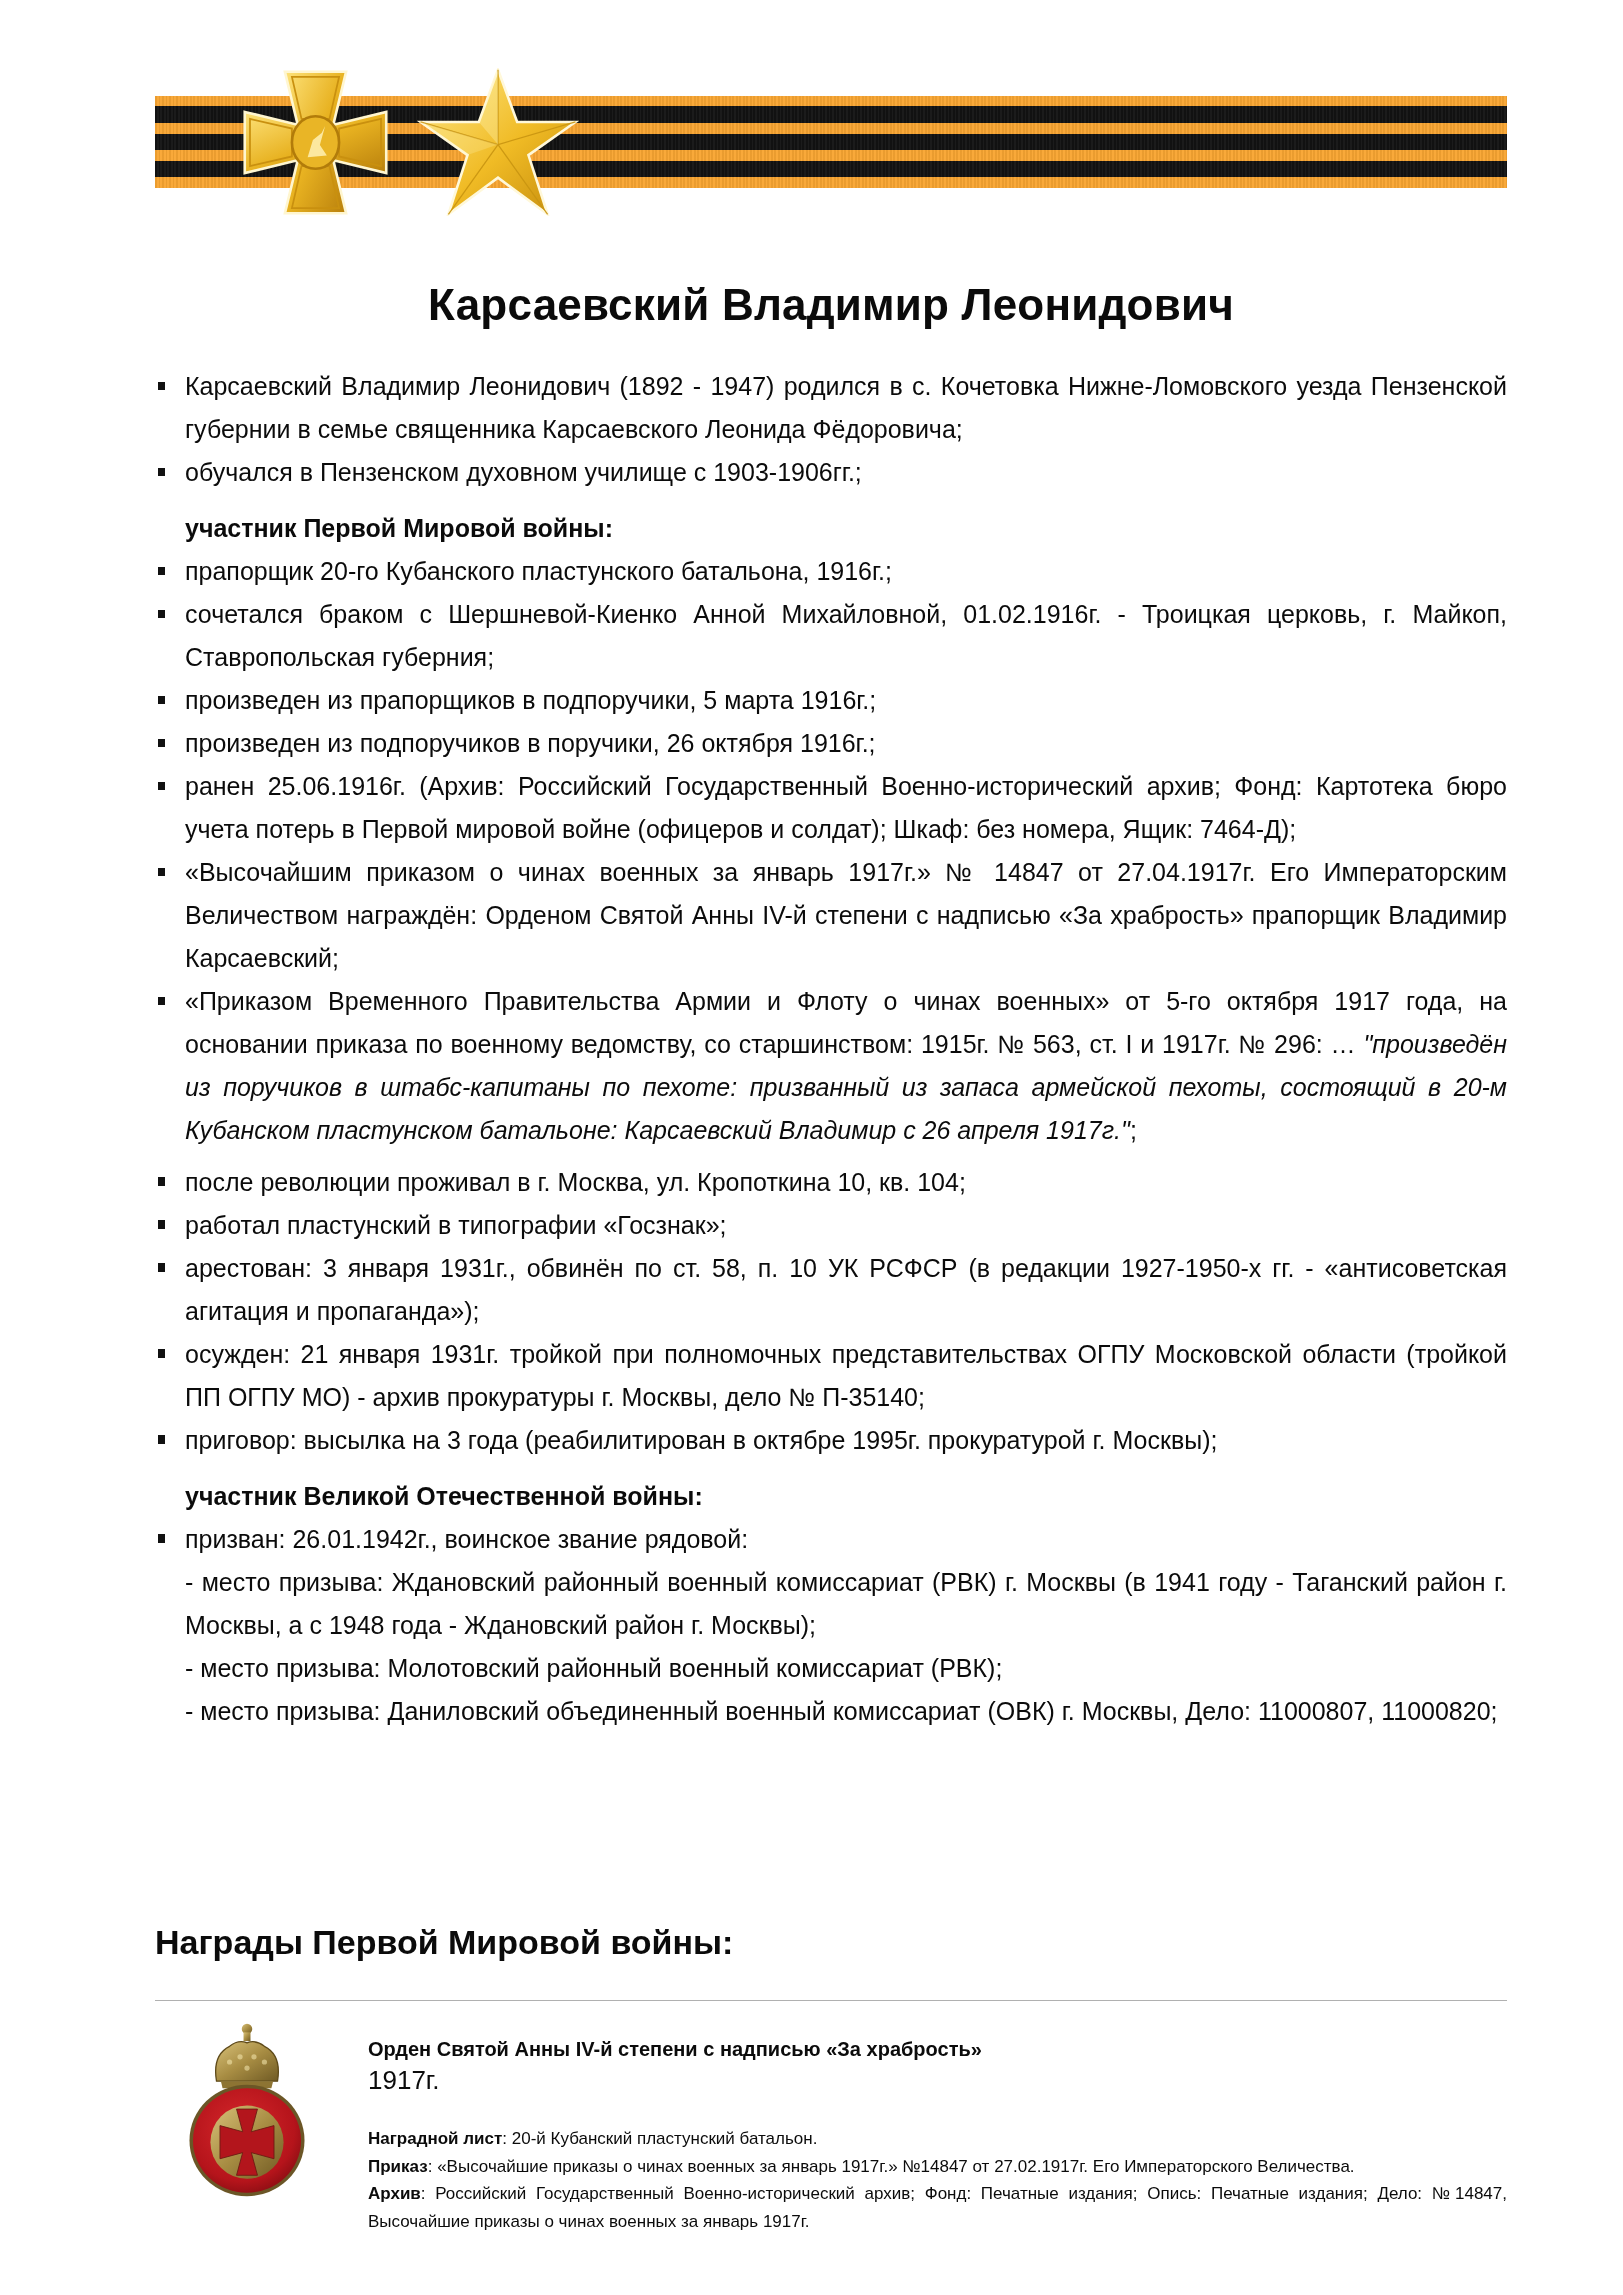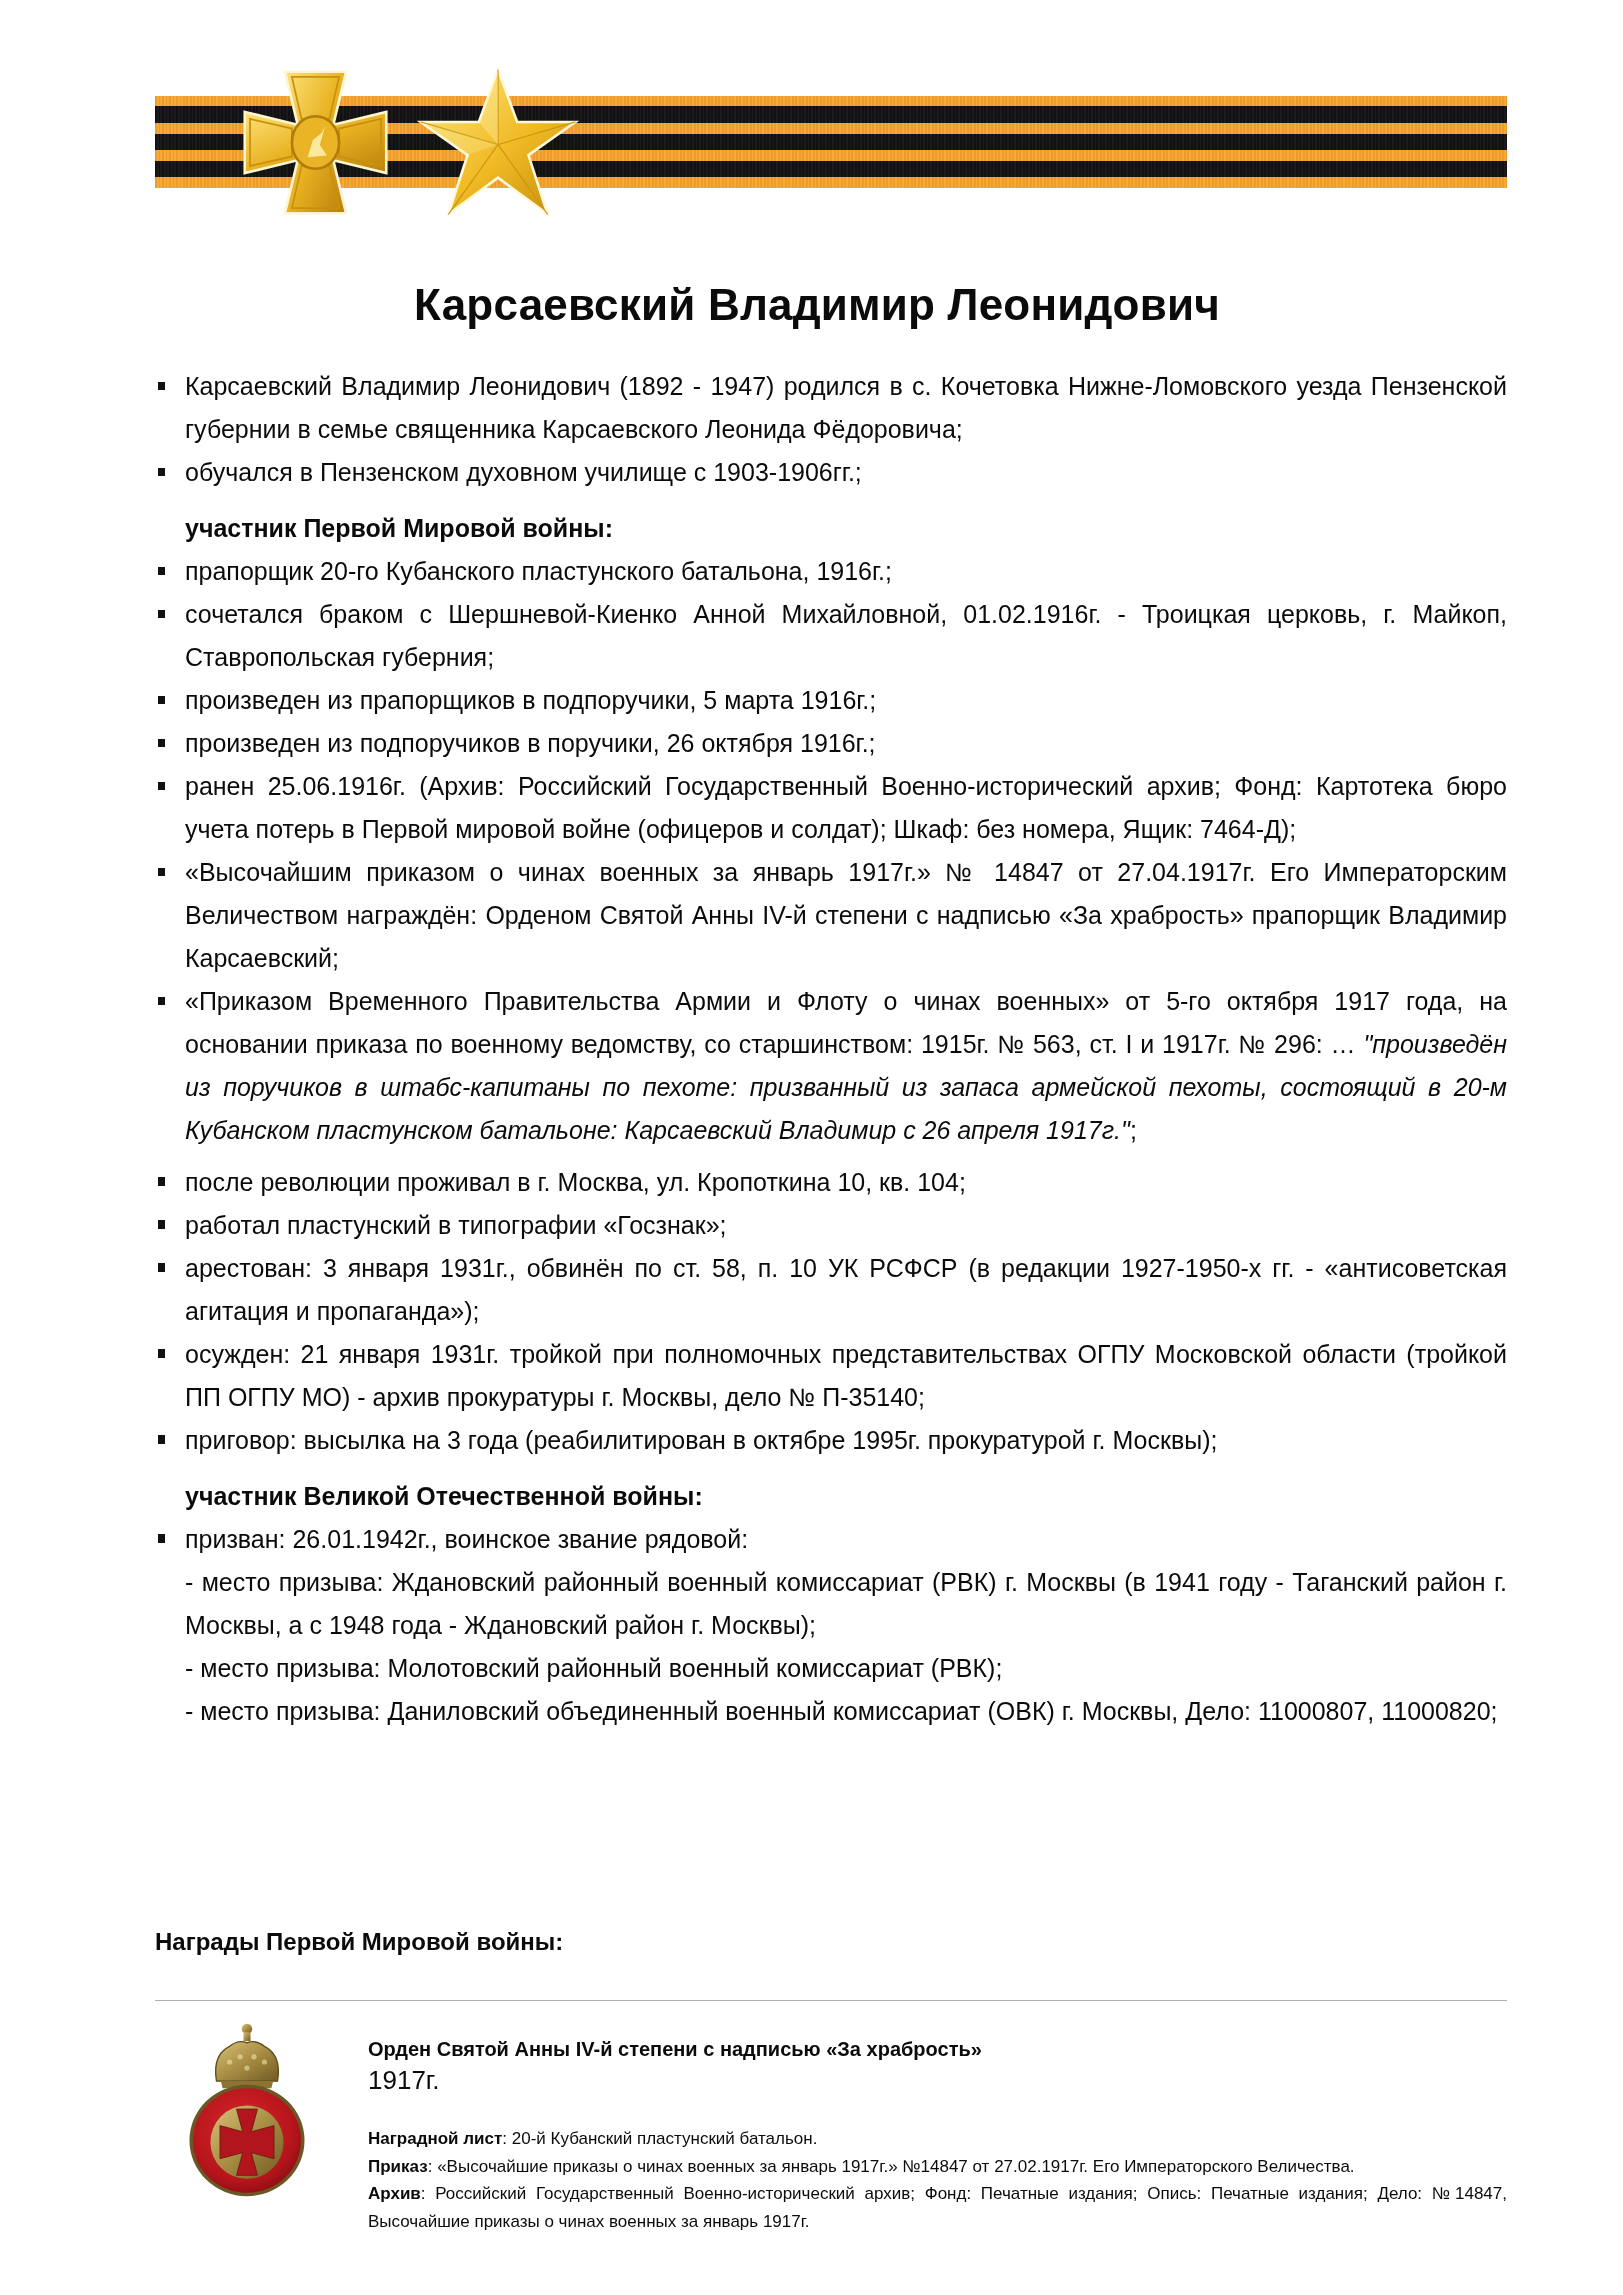--- a/index.html
+++ b/index.html
@@ -21,21 +21,21 @@
         #121212 38px, #121212 54px,
         #f9a632 54px, #f9a632 65px,
         #121212 65px, #121212 81px,
         #f9a632 81px, #f9a632 92px);
   }
   .emblem { position: absolute; }
   .emblem svg { display: block; }
 
   
   .page-title {
-    position: absolute; left: 141px; width: 1352px; top: 270px;
+    position: absolute; left: 155px; width: 1352px; top: 270px;
     text-align: center; font-weight: bold; font-size: 44px; line-height: 70px;
     margin: 0; letter-spacing: 0.2px;
   }
 
   
   .content { position: absolute; left: 155px; top: 365px; width: 1352px; }
   .list { list-style: none; margin: 0; padding: 0; }
   .item {
     position: relative; padding-left: 30px;
     font-size: 25px; line-height: 43px;
@@ -48,21 +48,21 @@
     padding-left: 30px; font-weight: bold; font-size: 25px; line-height: 43px;
     margin-top: 13px;
   }
   .gap { height: 8.7px; }
   .italic { font-style: italic; }
   .subline { display: block; }
 
   
   .awards-heading {
     position: absolute; left: 155px; top: 1916px; margin: 0;
-    font-size: 24px; font-weight: bold; line-height: 52px;
+    font-size: 34px; font-weight: bold; line-height: 52px;
   }
   .awards-rule {
     position: absolute; left: 155px; top: 2000px; width: 1352px; height: 0;
     border-top: 1.7px solid #b0b0b0;
   }
   .award { position: absolute; left: 155px; top: 2011px; width: 1352px; height: 201px; }
   .award-image { position: absolute; left: 31px; top: 8.7px; width: 122px; height: 179px; }
   .award-text { position: absolute; left: 213px; top: 7px; width: 1139px; }
   .award-title { font-weight: bold; font-size: 20px; line-height: 30.5px; margin-top: 16px; }
   .award-year { font-size: 26px; line-height: 30.5px; margin-bottom: 30px; }

